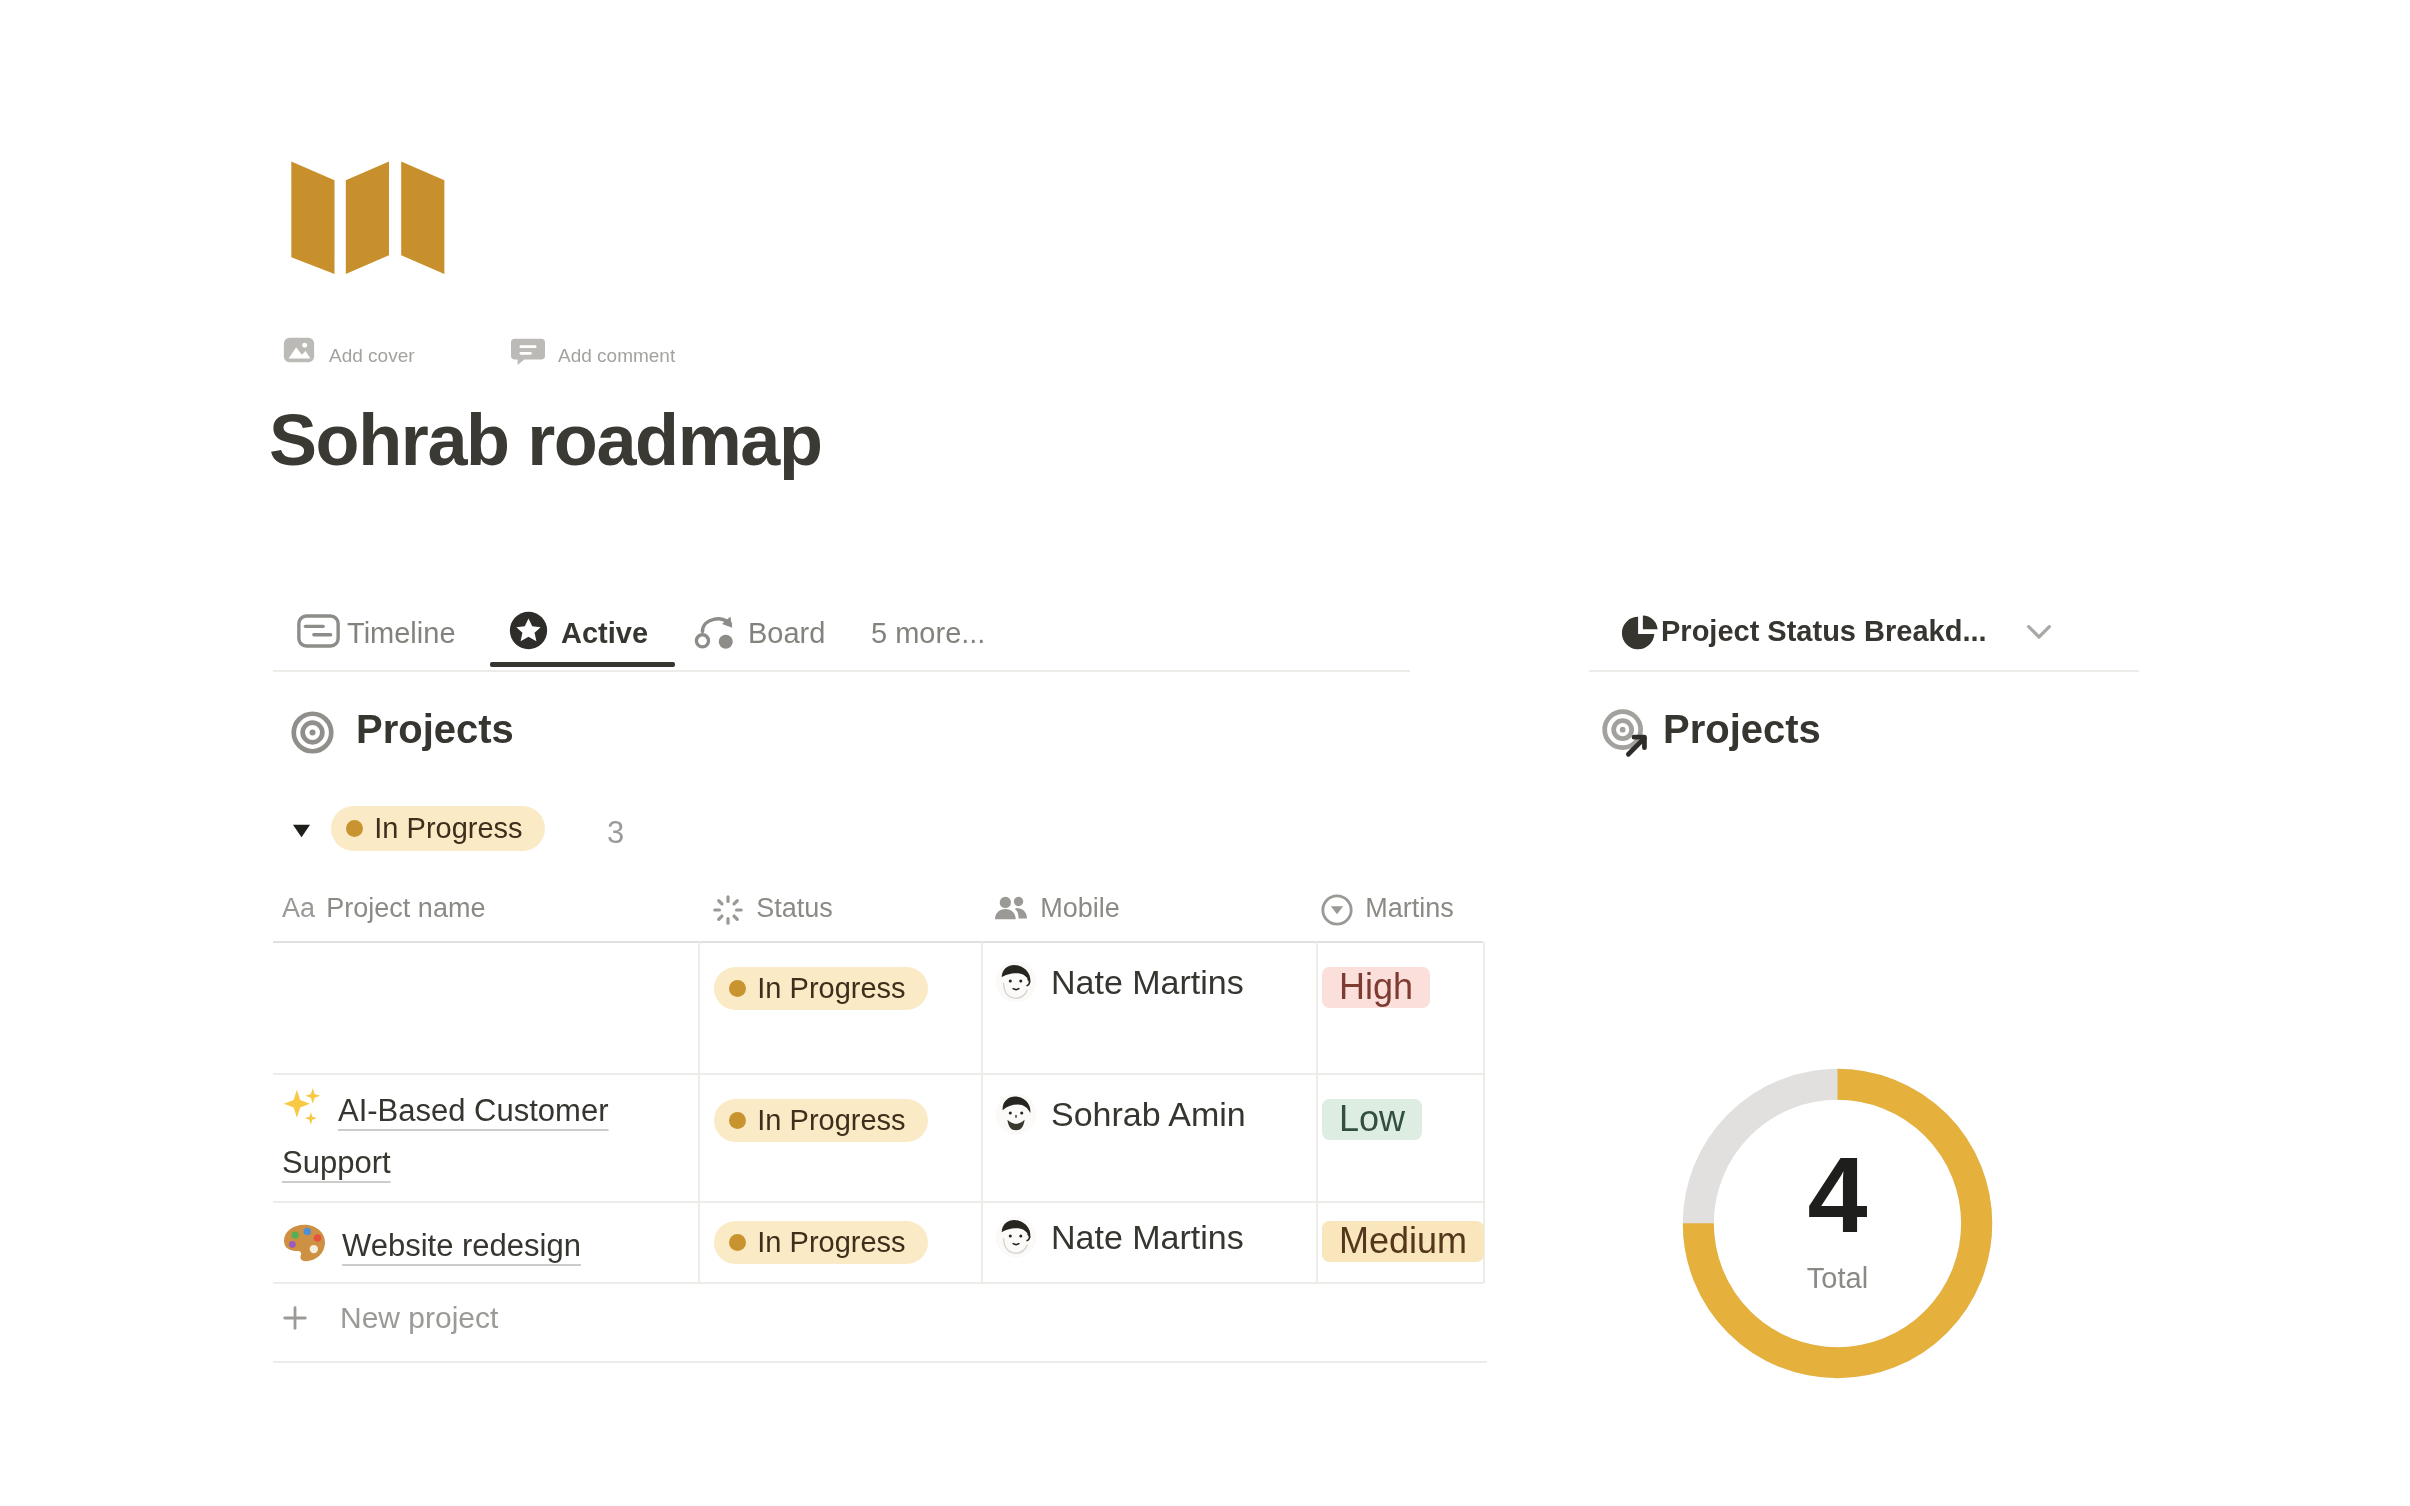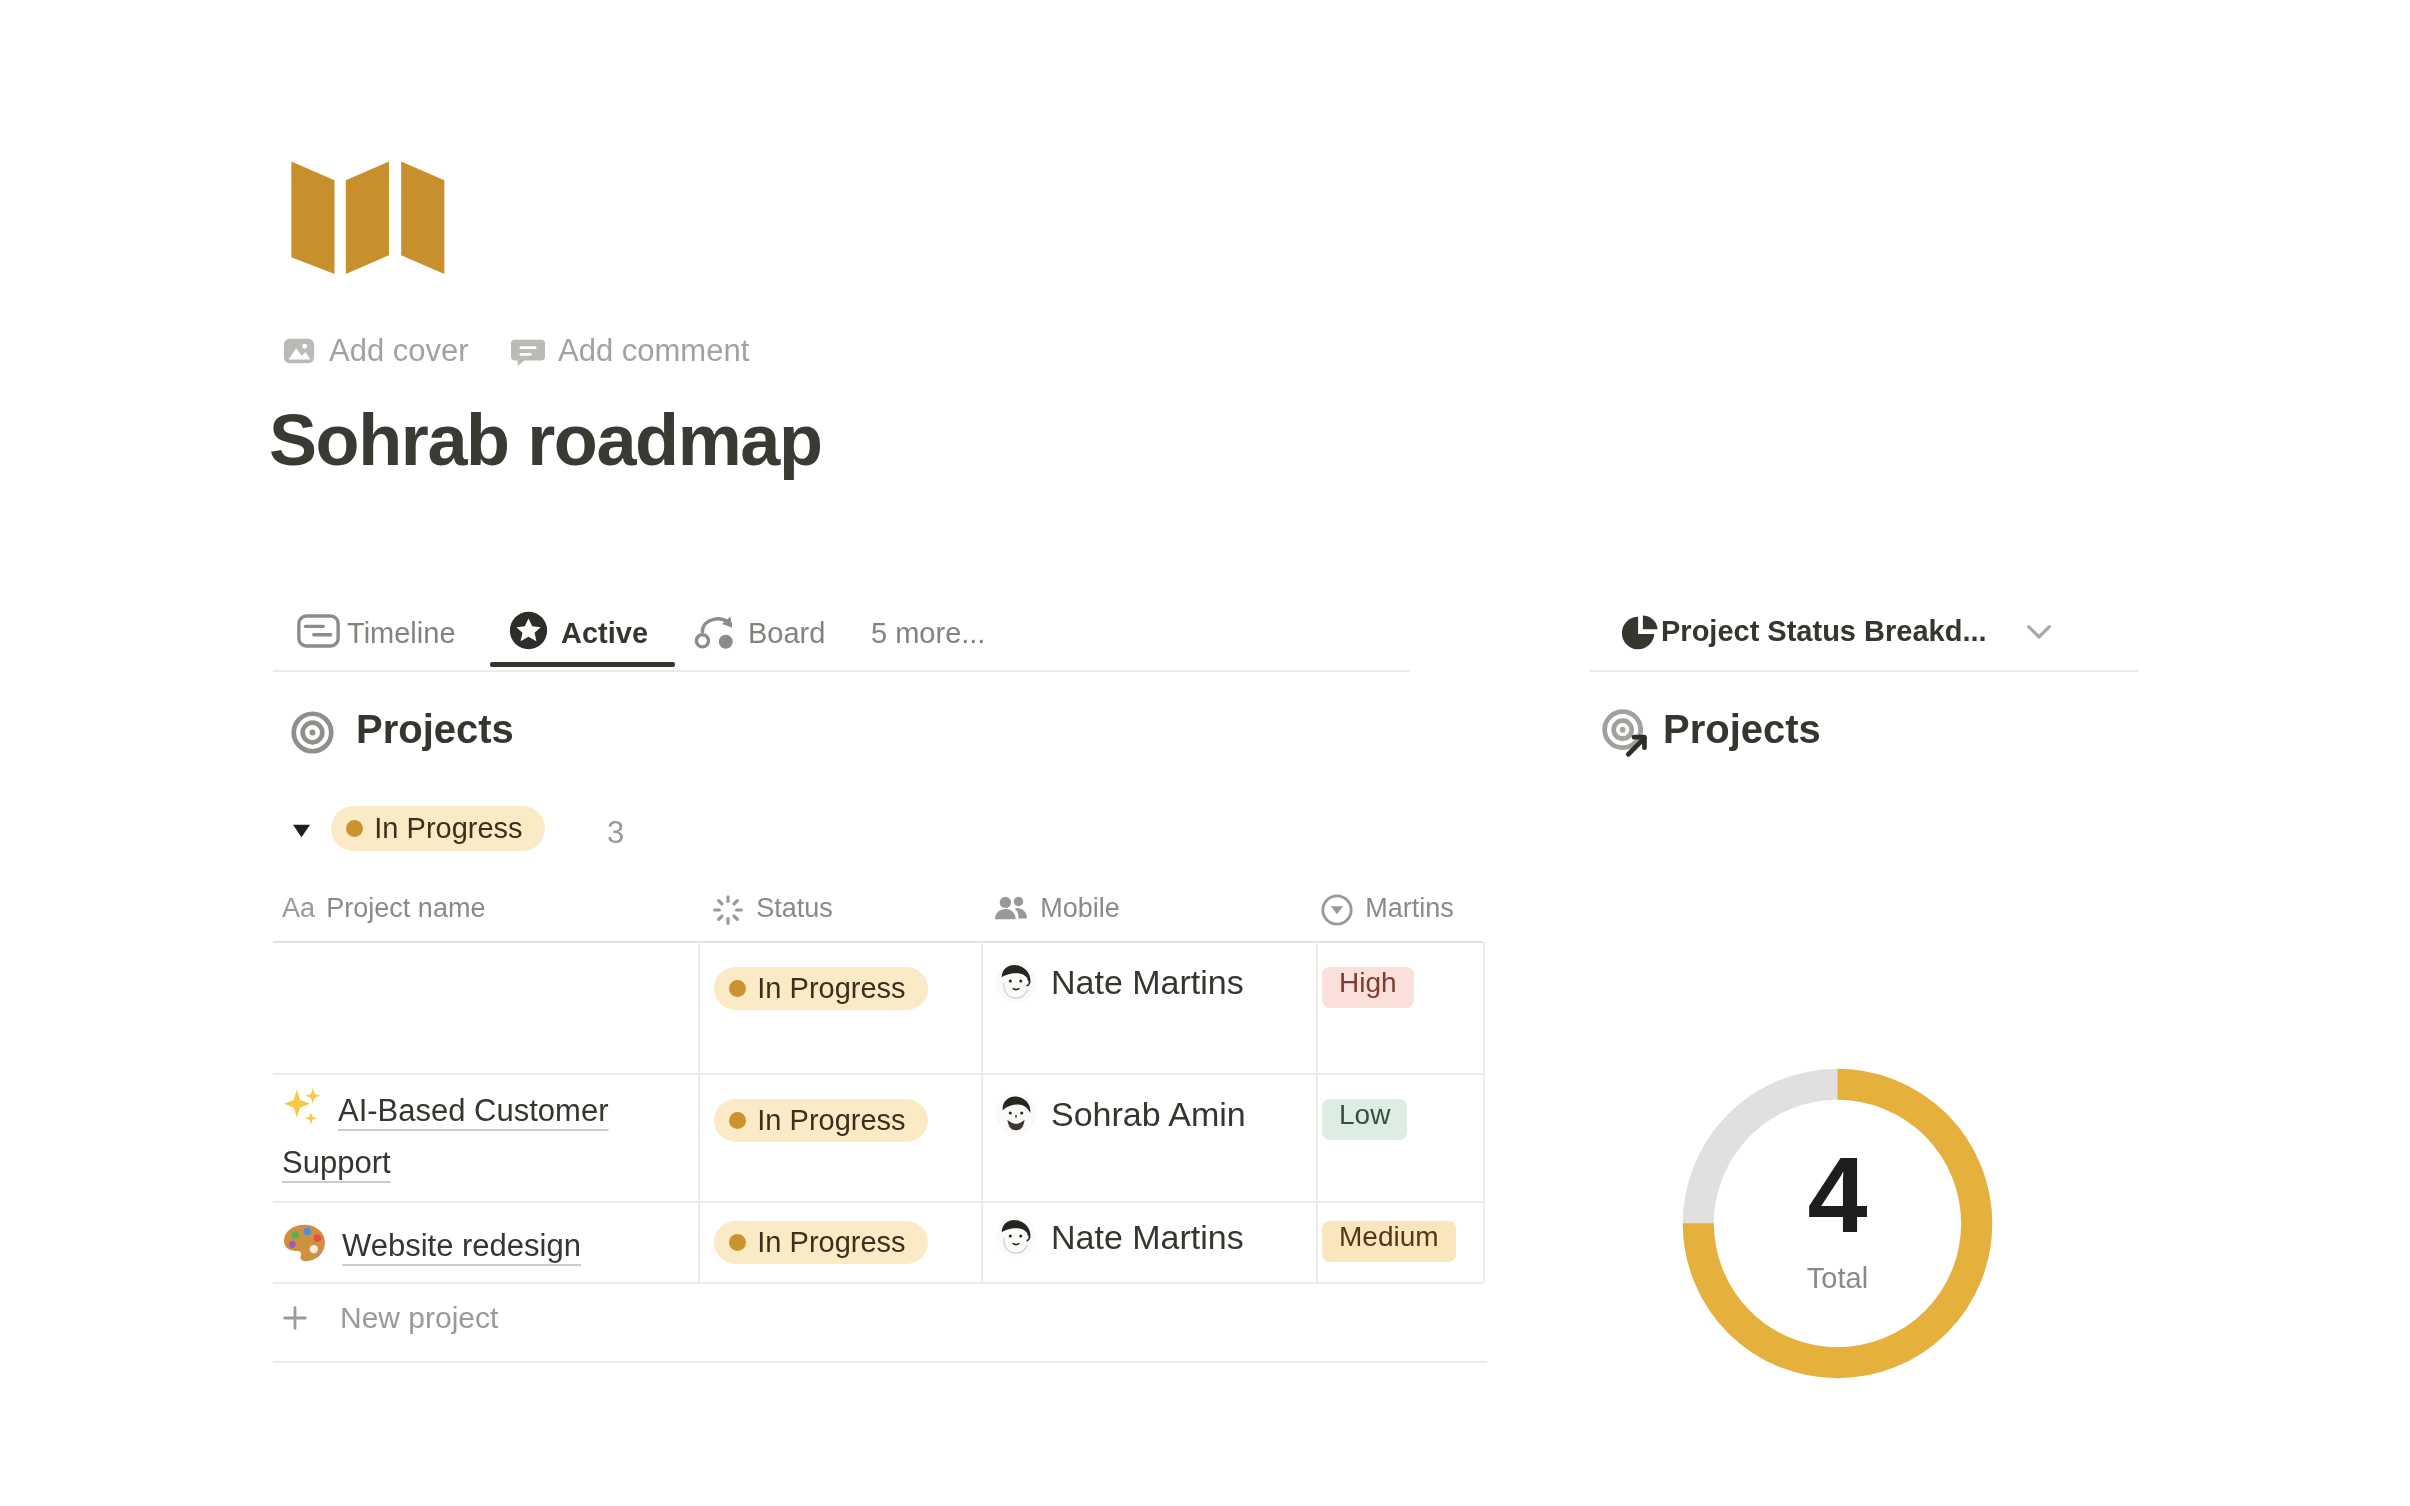--- a/index.html
+++ b/index.html
@@ -1,20 +1,20 @@
 <!DOCTYPE html>
 <html style="font-size:15px"><head>
 <meta charset="utf-8">
 <style>
   html,body{margin:0;padding:0;background:#ffffff;}
   #app{position:relative;width:2411px;height:1507px;background:#ffffff;overflow:hidden;
        font-family:"Liberation Sans",sans-serif;color:#37352F;}
   .abs{position:absolute;}
   
-  .cover-action{position:absolute;display:flex;align-items:center;gap:13px;color:#A3A29D;font-size:31px;cursor:pointer;}
+  .cover-action{position:absolute;display:flex;align-items:flex-end;gap:13px;color:#A3A29D;font-size:19px;cursor:pointer;}
   .page-title{position:absolute;left:269px;top:399px;font-size:72px;font-weight:700;letter-spacing:-1.4px;color:#3B3933;}
   
   .tab-label{position:absolute;top:617px;font-size:29px;color:#83827D;font-weight:500;white-space:nowrap;cursor:pointer;}
   .tab-label.active{color:#37352F;font-weight:700;}
   .tab-underline{position:absolute;left:490px;top:662px;width:185px;height:4.7px;background:#37352F;border-radius:1.9px;}
   .hr{position:absolute;height:1.9px;background:#EDECE9;}
   
   .section-title{position:absolute;font-size:40px;font-weight:700;color:#37352F;}
   
   .status-pill{display:flex;align-items:center;gap:11.3px;background:#FAEAC5;border-radius:24.5px;
@@ -25,22 +25,22 @@
   .col-head{position:absolute;top:893px;display:flex;gap:11.3px;color:#8B8A85;font-size:27px;cursor:pointer;white-space:nowrap;}
   .v-line{position:absolute;top:942px;width:1.9px;height:341px;background:#EDECE9;}
   .name-cell{position:absolute;width:367px;font-size:31px;line-height:52px;color:#37352F;cursor:pointer;}
   .name-cell .emoji{display:inline-block;vertical-align:-7.5px;margin-right:15px;}
   .name-cell .link{text-decoration:underline;text-decoration-color:rgba(55,53,47,0.25);
                    text-decoration-thickness:1.9px;text-underline-offset:7.5px;}
   .cell-pill{position:absolute;left:714px;}
   .cell-pill .status-pill{height:43px;font-size:29px;}
   .owner-cell{position:absolute;left:996px;display:flex;align-items:center;gap:15px;font-size:34px;color:#37352F;}
   .avatar{width:40px;height:40px;border-radius:50%;overflow:hidden;flex:0 0 auto;background:#F4F2EE;}
-  .prio-pill{position:absolute;left:1322px;height:41px;display:flex;align-items:flex-start;
-             padding:0 17px;border-radius:7.5px;font-size:28px;font-weight:500;white-space:nowrap;cursor:default;}
+  .prio-pill{position:absolute;left:1322px;height:41px;display:flex;align-items:flex-end;
+             padding:0 17px;border-radius:7.5px;font-size:36px;font-weight:500;white-space:nowrap;cursor:default;}
   .prio-high{background:#FBDFDB;color:#7E3B32;}
   .prio-low{background:#DEEDE2;color:#33503F;}
   .prio-medium{background:#F9E6BC;color:#54371B;}
   .new-project{position:absolute;left:281px;top:1301px;display:flex;align-items:center;gap:31px;
                color:#9B9A97;font-size:30px;cursor:pointer;}
   
   .widget-title{position:absolute;left:1661px;top:615px;font-size:29px;font-weight:700;color:#37352F;white-space:nowrap;cursor:pointer;}
   .donut-center{position:absolute;left:1734px;top:1141px;width:207px;text-align:center;}
   .donut-value{font-size:108px;font-weight:600;color:#1E1E1C;line-height:108px;}
   .donut-label{font-size:29px;color:#8A8985;margin-top:13px;}

